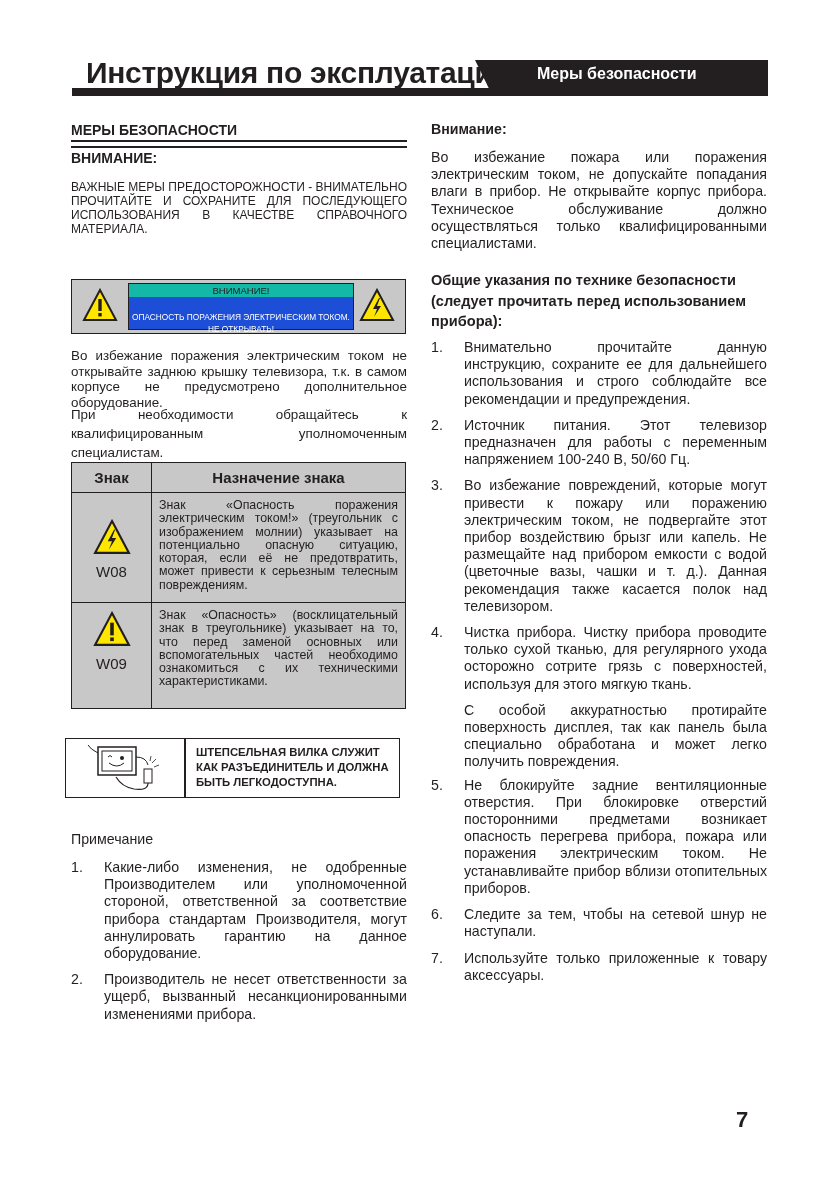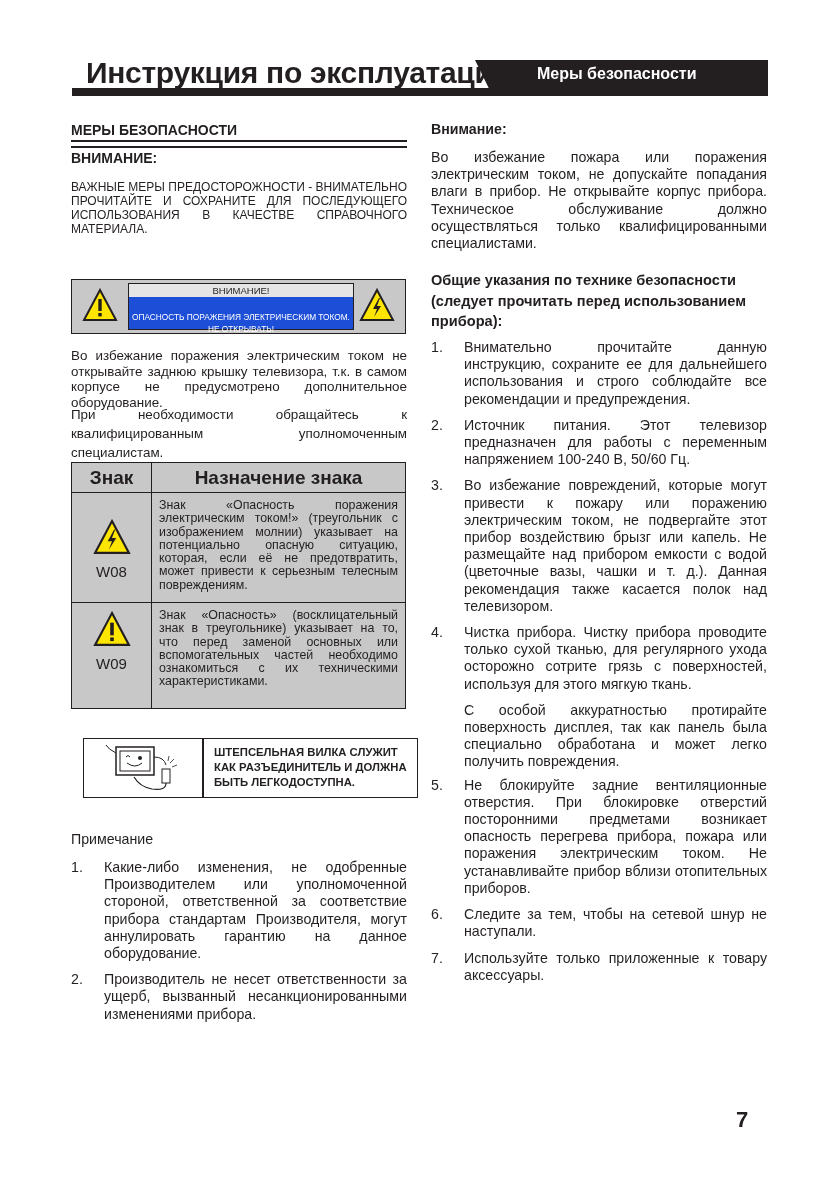--- a/index.html
+++ b/index.html
@@ -21,34 +21,34 @@
   .rule1 { position: absolute; left: 71px; top: 140px; width: 336px; height: 2px; background: #231f20; }
   .rule2 { position: absolute; left: 71px; top: 146px; width: 336px; height: 2px; background: #231f20; }
   .sub-title { position: absolute; left: 71px; top: 150px; font-size: 14px; font-weight: bold; }
   .caps-warn { position: absolute; left: 71px; top: 180px; width: 336px; font-size: 12px; font-weight: normal;
                line-height: 14px; text-align: justify; }
 
   
   .banner { position: absolute; left: 71px; top: 279px; width: 333px; height: 53px; background: #c8c8c8;
             border: 1.5px solid #231f20; }
   .banner-inner { position: absolute; left: 56px; top: 3px; width: 224px; height: 45px; border: 1.5px solid #231f20; }
-  .banner-top { height: 13px; background: #e5e5e5; font-size: 9.5px; text-align: center; line-height: 13px; }
+  .banner-top { height: 13px; background: #14b8a6; font-size: 9.5px; text-align: center; line-height: 13px; }
   .banner-bot { height: 32px; background: #1d4ed8; color: #fff; font-size: 8.3px; text-align: center; line-height: 12px; padding-top: 14px; box-sizing: border-box; }
   .tri { position: absolute; }
 
   
   .sign-table { position: absolute; left: 71px; top: 462px; width: 335px; border-collapse: collapse; background: #c8c8c8; }
   .sign-table td, .sign-table th { border: 1.5px solid #231f20; padding: 0; vertical-align: top; }
-  .sign-table th { height: 29px; font-size: 19px; font-weight: bold; text-align: center; vertical-align: middle; }
+  .sign-table th { height: 29px; font-size: 15px; font-weight: bold; text-align: center; vertical-align: middle; }
   .sign-icon-cell { width: 79px; text-align: center; position: relative; }
   .sign-desc { font-size: 12.4px; line-height: 13.3px; padding: 6px 7px 0 7px !important; text-align: justify; margin-top: 32px; }
   .sign-code { display: block; font-size: 15px; margin-top: 4px; }
 
   
-  .plug-box { position: absolute; left: 83px; top: 738px; width: 333px; height: 58px; border: 1.5px solid #231f20; }
+  .plug-box { position: absolute; left: 65px; top: 738px; width: 333px; height: 58px; border: 1.5px solid #231f20; }
   .plug-div { position: absolute; left: 118px; top: 0; width: 1.5px; height: 58px; background: #231f20; }
   .plug-text { position: absolute; left: 130px; top: 6px; font-size: 11.3px; font-weight: bold; line-height: 15px; }
 
   
   .numlist { position: absolute; font-size: 14.2px; line-height: 17.2px; }
   .li { position: relative; padding-left: 33px; margin-bottom: 9px; text-align: justify; }
   .li .n { position: absolute; left: 0; top: 0; }
 
   .page-num { position: absolute; left: 736px; top: 1107px; font-size: 22px; font-weight: bold; }
 </style>

